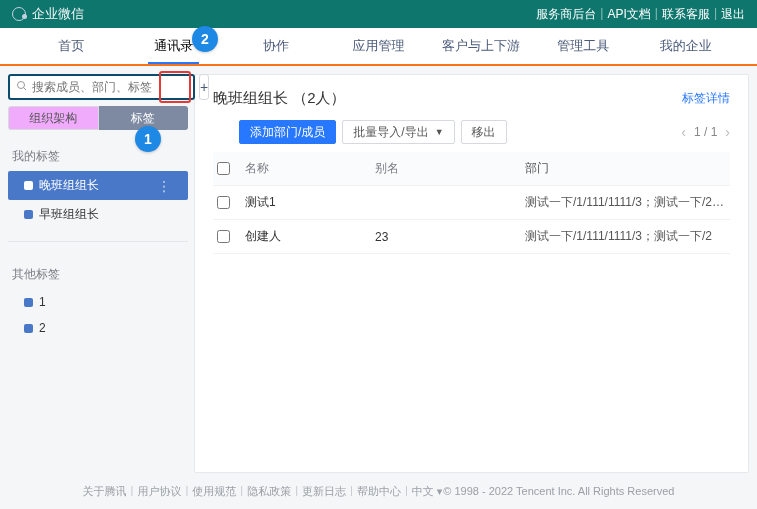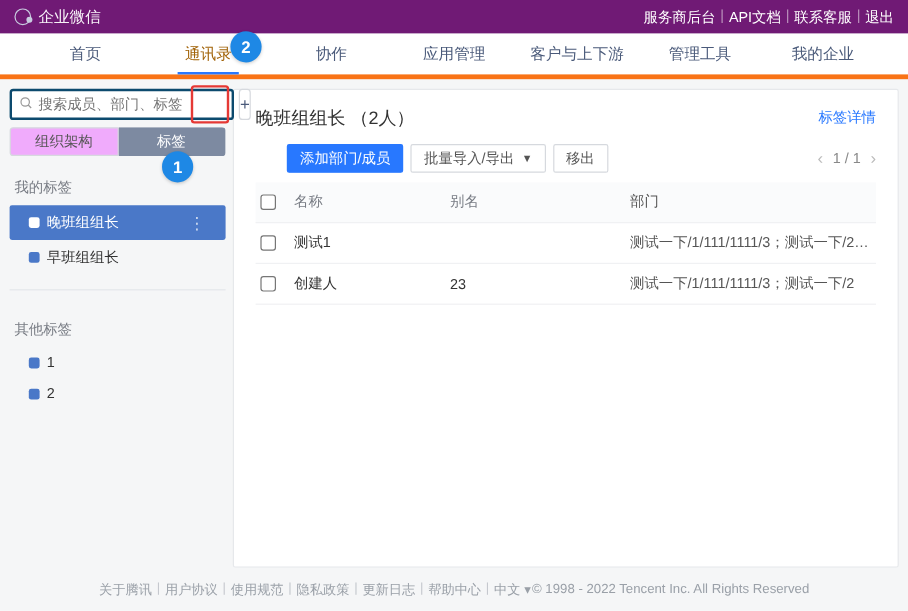--- a/index.html
+++ b/index.html
@@ -1,28 +1,28 @@
 <!DOCTYPE html>
 <html><head>
 <meta charset="utf-8">
 <style>
 * { box-sizing: border-box; margin: 0; padding: 0; }
 body { font-family: "Microsoft YaHei", -apple-system, sans-serif; font-size: 12px; color: #333; background: #f5f6f7; width: 757px; height: 509px; overflow: hidden; }
 
-.top-bar { background: #701a75; color: #fff; height: 28px; display: flex; align-items: center; padding: 0 12px; justify-content: space-between; }
+.top-bar { background: #0f766e; color: #fff; height: 28px; display: flex; align-items: center; padding: 0 12px; justify-content: space-between; }
 .top-bar .brand { display: flex; align-items: center; gap: 6px; font-size: 13px; opacity: .95; }
 .brand-icon { width: 14px; height: 14px; border: 1.5px solid #cdd6e6; border-radius: 50%; position: relative; }
 .brand-icon::after { content: ''; position: absolute; width: 5px; height: 5px; background: #cdd6e6; border-radius: 50%; top: 6px; left: 9px; }
 .top-links { display: flex; gap: 4px; font-size: 12px; }
 .top-links span { cursor: pointer; }
 .top-links .sep { opacity: .5; }
 
-.nav-bar { background: #fff; height: 38px; display: flex; align-items: stretch; border-bottom: 4px solid #f97316; padding: 0 20px; position: relative; }
+.nav-bar { background: #fff; height: 38px; display: flex; align-items: stretch; border-bottom: 2px solid #f97316; padding: 0 20px; position: relative; }
 .nav-item { flex: 1; display: flex; align-items: center; justify-content: center; color: #4a5a7a; font-size: 13px; cursor: pointer; position: relative; }
-.nav-item.active { color: #a16207; }
+.nav-item.active { color: #000000; }
 .nav-item.active::after { content: ''; position: absolute; bottom: 0; left: 25%; right: 25%; height: 2px; background: #2878ff; }
 
 .main-area { display: flex; height: calc(100% - 28px - 38px - 36px); background: #f5f6f7; padding: 8px 8px 0 8px; gap: 6px; }
 
 .sidebar { width: 180px; display: flex; flex-direction: column; gap: 6px; }
 .search-row { display: flex; gap: 4px; align-items: center; position: relative; }
 .search-box { flex: 1; height: 26px; border: 2px solid #0c4a6e; border-radius: 3px; background: #fff; display: flex; align-items: center; padding: 0 6px; color: #aaa; gap: 4px; }
 .search-box input { border: none; outline: none; flex: 1; font-size: 12px; background: transparent; }
 .add-btn { width: 26px; height: 26px; border: 1px solid #d6d9de; border-radius: 3px; background: #fff; display: flex; align-items: center; justify-content: center; color: #4a5a7a; cursor: pointer; font-size: 14px; }
 

